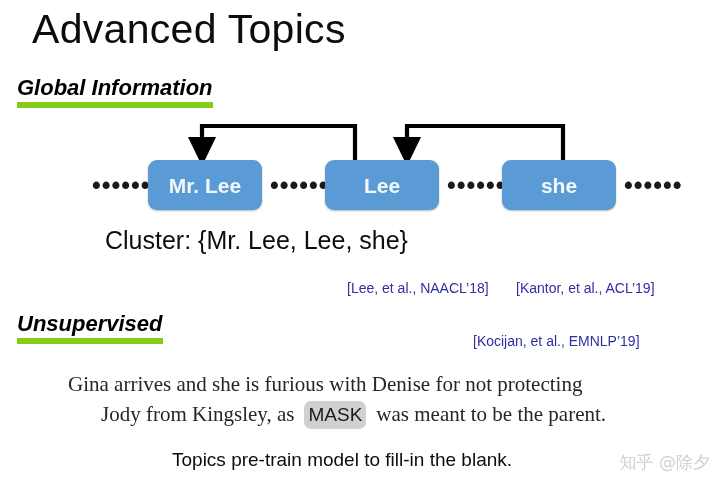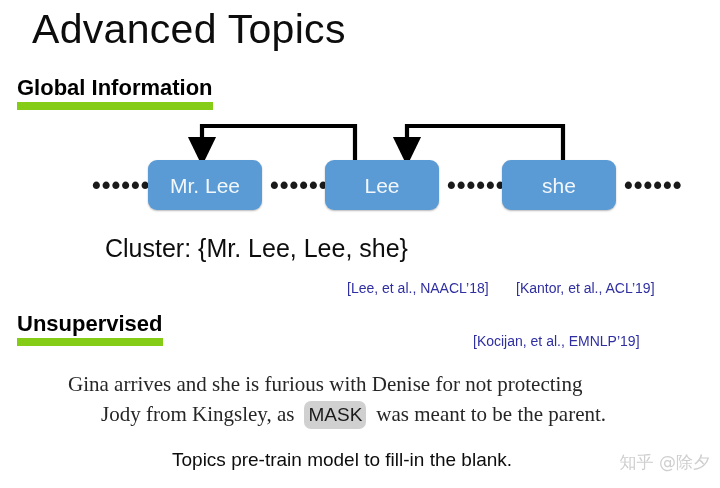--- a/index.html
+++ b/index.html
@@ -26,26 +26,27 @@
     font-weight: 300;
     letter-spacing: 0.3px;
     color: #0d0d0d;
     white-space: nowrap;
   }
 
   
   .section-heading {
     position: absolute;
     font-family: "Liberation Sans", sans-serif;
+    font-style: italic;
     font-weight: bold;
     font-size: 22px;
     color: #000000;
     white-space: nowrap;
     padding-bottom: 2px;
-    border-bottom: 8px solid #84cc16;
+    border-bottom: 6px solid #84cc16;
     line-height: 1.1;
   }
   #heading-global { left: 17px; top: 76px; }
   #heading-unsup  { left: 17px; top: 312px; }
 
   
   .chain {
     position: absolute;
     left: 0;
     top: 110px;
@@ -56,20 +57,21 @@
     position: absolute;
     top: 50px;
     width: 114px;
     height: 50px;
     background: #5b9bd5;
     border-radius: 9px;
     box-shadow: 0 1px 2px rgba(0,0,0,0.28);
     display: flex;
     align-items: center;
     justify-content: center;
+    font-weight: bold;
   }
   .node-label {
     font-family: "Liberation Sans", sans-serif;
     font-size: 21px;
     color: #f2f7fb;
     line-height: 1;
   }
   #node-mrlee { left: 148px; }
   #node-lee   { left: 325px; }
   #node-she   { left: 502px; }
@@ -93,21 +95,21 @@
     position: absolute;
     left: 0;
     top: 0;
     width: 720px;
     height: 110px;
   }
 
   
   .caption-row {
     position: absolute;
-    top: 236px;
+    top: 228px;
     left: 0;
     width: 720px;
     height: 34px;
   }
   .caption-text {
     position: absolute;
     font-family: "Liberation Sans", sans-serif;
     font-size: 25px;
     font-weight: 400;
     color: #0d0d0d;

